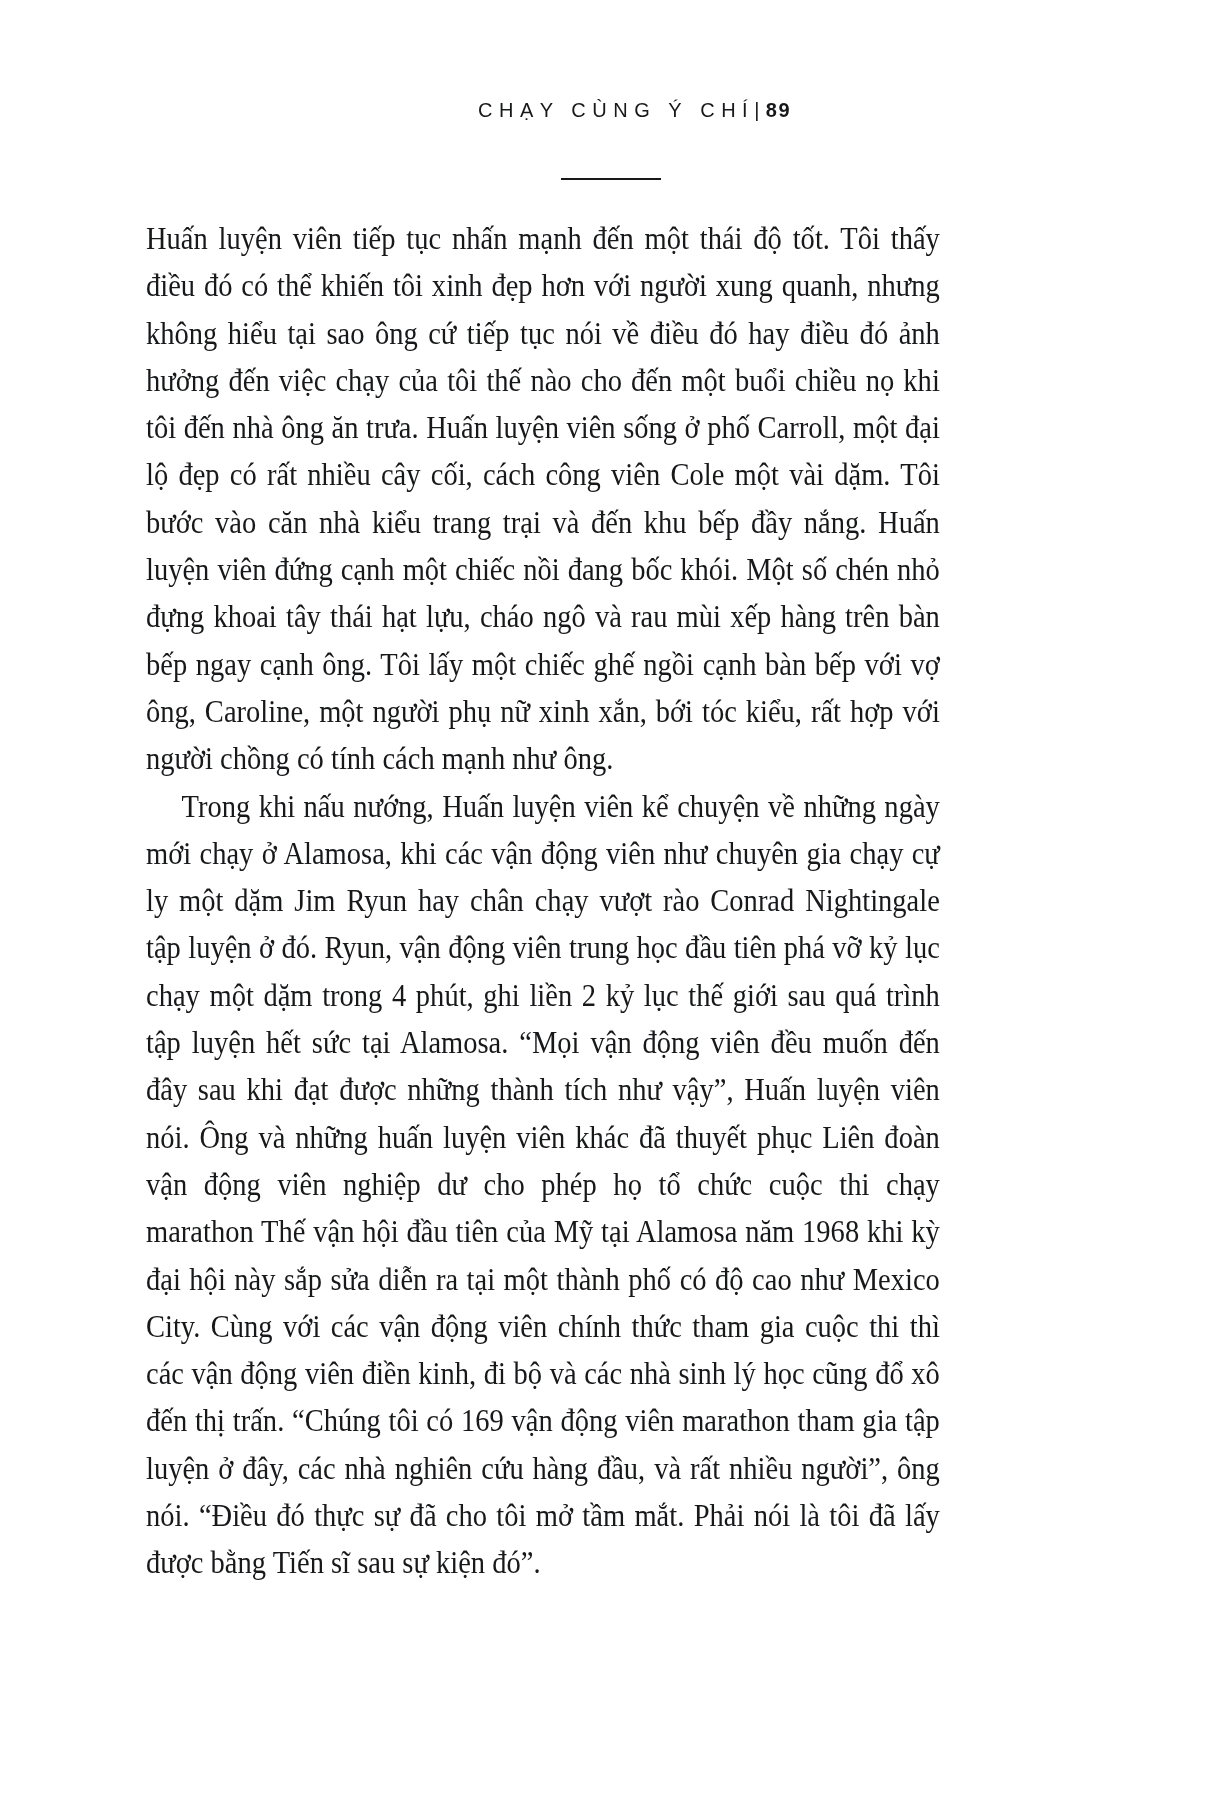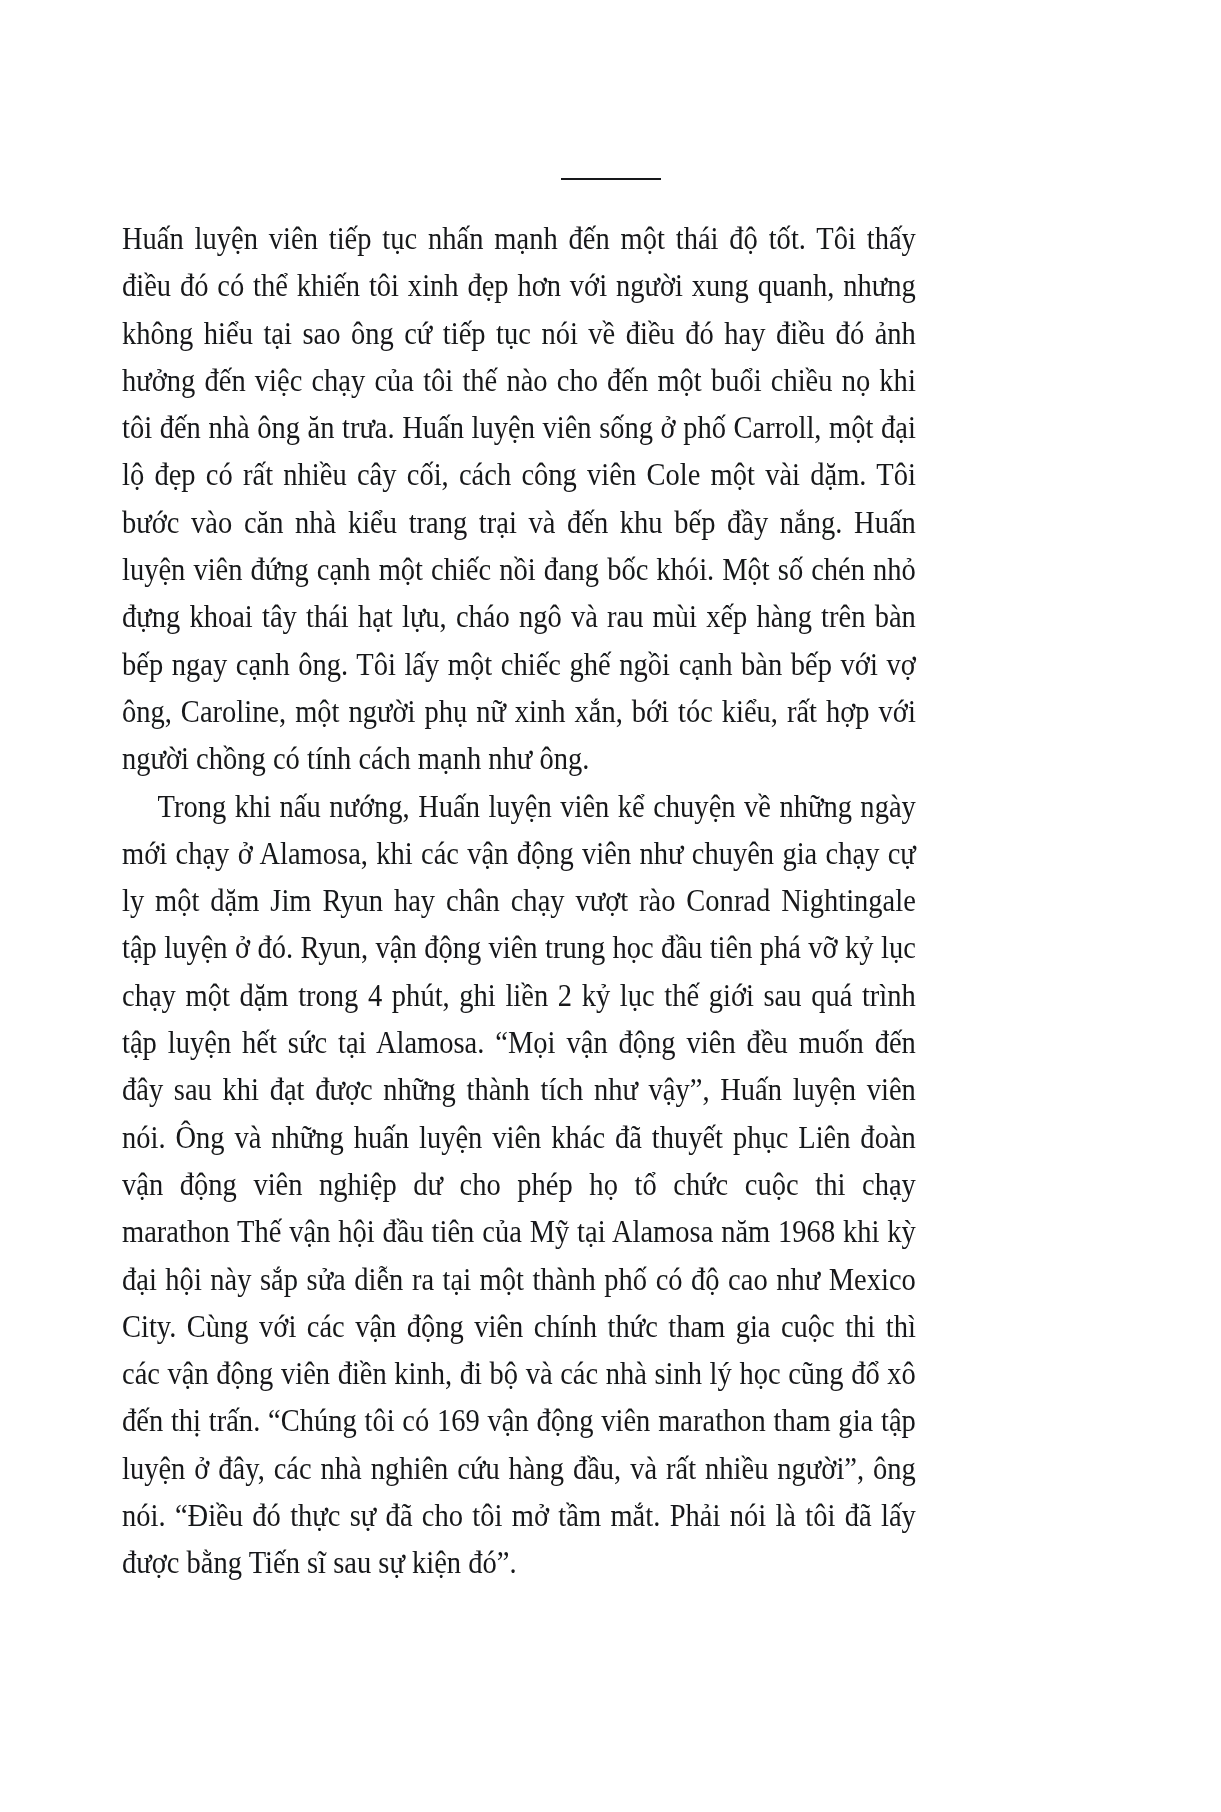--- a/index.html
+++ b/index.html
@@ -54,21 +54,21 @@
   .rule {
     width: 100px;
     height: 2px;
     background: #17181a;
   }
 
   
   .textblock {
     position: absolute;
     top: 216px;
-    left: 122px;
+    left: 146px;
     width: 794px;
   }
   .para {
     font-family: "Liberation Serif", "DejaVu Serif", serif;
     font-size: 30.5px;
     line-height: 47.3px;
     color: #17181a;
     text-align: justify;
     text-justify: inter-word;
     margin: 0;
@@ -85,20 +85,23 @@
   }
   .para-last-noj {
     text-align-last: left;
   }
 </style>
 </head>
 <body>
 
 <div class="page">
 
+  <div class="running-head">
+    <span class="rh-title">CHẠY CÙNG Ý CHÍ</span><span class="rh-sep">|</span><span class="rh-page">89</span>
+  </div>
 
   <div class="rule-wrap">
     <div class="rule"></div>
   </div>
 
   <div class="textblock">
     <p class="para">Huấn luyện viên tiếp tục nhấn mạnh đến một thái độ tốt. Tôi thấy điều đó có thể khiến tôi xinh đẹp hơn với người xung quanh, nhưng không hiểu tại sao ông cứ tiếp tục nói về điều đó hay điều đó ảnh hưởng đến việc chạy của tôi thế nào cho đến một buổi chiều nọ khi tôi đến nhà ông ăn trưa. Huấn luyện viên sống ở phố Carroll, một đại lộ đẹp có rất nhiều cây cối, cách công viên Cole một vài dặm. Tôi bước vào căn nhà kiểu trang trại và đến khu bếp đầy nắng. Huấn luyện viên đứng cạnh một chiếc nồi đang bốc khói. Một số chén nhỏ đựng khoai tây thái hạt lựu, cháo ngô và rau mùi xếp hàng trên bàn bếp ngay cạnh ông. Tôi lấy một chiếc ghế ngồi cạnh bàn bếp với vợ ông, Caroline, một người phụ nữ xinh xắn, bới tóc kiểu, rất hợp với người chồng có tính cách mạnh như ông.</p>
     <p class="para para-last-noj">Trong khi nấu nướng, Huấn luyện viên kể chuyện về những ngày mới chạy ở Alamosa, khi các vận động viên như chuyên gia chạy cự ly một dặm Jim Ryun hay chân chạy vượt rào Conrad Nightingale tập luyện ở đó. Ryun, vận động viên trung học đầu tiên phá vỡ kỷ lục chạy một dặm trong 4 phút, ghi liền 2 kỷ lục thế giới sau quá trình tập luyện hết sức tại Alamosa. “Mọi vận động viên đều muốn đến đây sau khi đạt được những thành tích như vậy”, Huấn luyện viên nói. Ông và những huấn luyện viên khác đã thuyết phục Liên đoàn vận động viên nghiệp dư cho phép họ tổ chức cuộc thi chạy marathon Thế vận hội đầu tiên của Mỹ tại Alamosa năm 1968 khi kỳ đại hội này sắp sửa diễn ra tại một thành phố có độ cao như Mexico City. Cùng với các vận động viên chính thức tham gia cuộc thi thì các vận động viên điền kinh, đi bộ và các nhà sinh lý học cũng đổ xô đến thị trấn. “Chúng tôi có 169 vận động viên marathon tham gia tập luyện ở đây, các nhà nghiên cứu hàng đầu, và rất nhiều người”, ông nói. “Điều đó thực sự đã cho tôi mở tầm mắt. Phải nói là tôi đã lấy được bằng Tiến sĩ sau sự kiện đó”.</p>
   </div>
 

